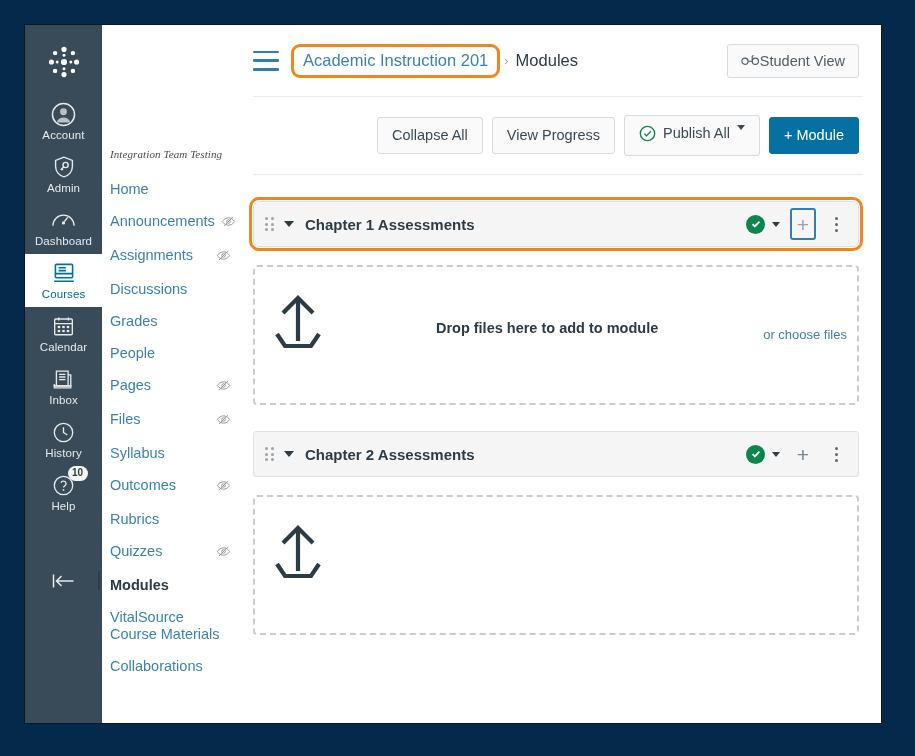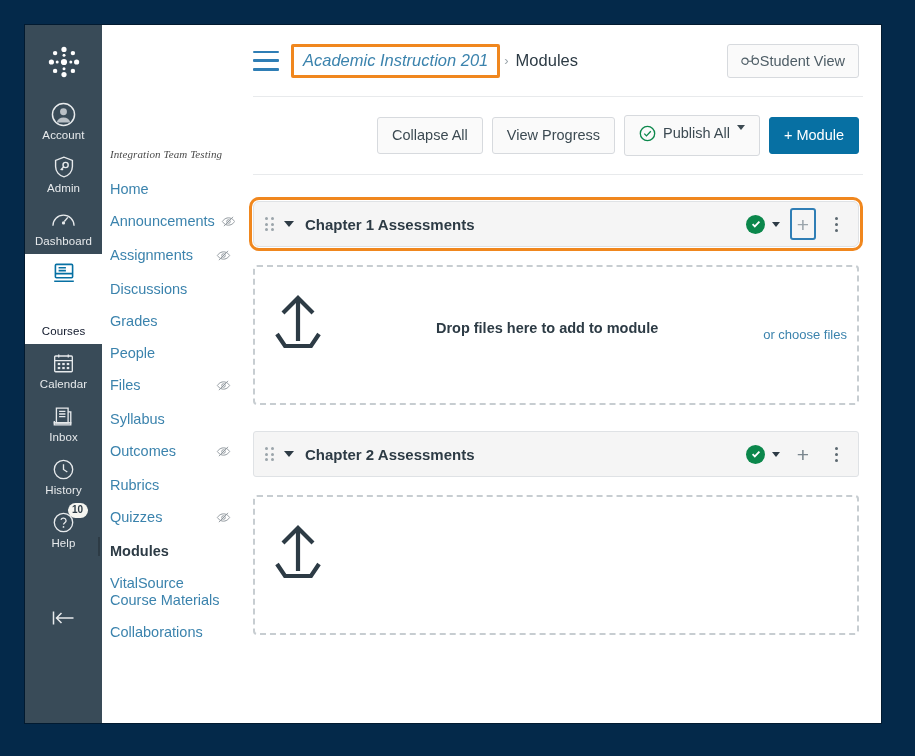--- a/index.html
+++ b/index.html
@@ -47,22 +47,21 @@
     margin-bottom: 2px;
     position: relative;
   }
   .gnav-item .glabel {
     font-size: 11.5px;
     line-height: 13px;
     letter-spacing: .1px;
   }
   .gnav-item.active {
     background: #ffffff;
-    color: #0f172a;
-    gap: 37px;
+    color: #0369a1;
   }
   .gnav-spacer { height: 42px; }
   .gnav-collapse {
     display: flex; align-items: center; justify-content: center;
     height: 40px; cursor: pointer;
   }
   .badge {
     position: absolute;
     top: -6px; right: -11px;
     background: #f5f5f0;
@@ -145,25 +144,24 @@
     flex: 0 0 auto;
   }
   #hamburger i { display:block; height: 2.5px; background: #2f7eb5; border-radius: 1px;}
   .crumb-wrap {
     display: flex; align-items: center;
     flex: 1 1 auto;
     min-width: 0;
   }
   .crumb-highlight {
     border: 3px solid #f0871e;
-    border-radius: 2px;
+    border-radius: 9px;
     padding: 4px 9px 5px;
     display: inline-flex;
     align-items: center;
-    font-style: italic;
   }
   .crumb-link {
     font-size: 16.5px;
     color: #3b83ad;
     cursor: pointer;
     white-space: nowrap;
   }
   .crumb-sep {
     color: #9ba5ab;
     font-size: 13px;
@@ -482,20 +480,30 @@
       </span>
     </div>
     <div class="cnav-item">
       <span>Discussions</span>
     </div>
     <div class="cnav-item">
       <span>Grades</span>
     </div>
     <div class="cnav-item">
       <span>People</span>
+    </div>
+    <div class="cnav-item">
+      <span>Pages</span>
+      <span class="eye">
+        <svg width="15" height="13" viewBox="0 0 18 14" fill="none" stroke="#6a747c" stroke-width="1.2">
+          <path d="M1.6 7S4.3 2.6 9 2.6 16.4 7 16.4 7 13.7 11.4 9 11.4 1.6 7 1.6 7Z"></path>
+          <circle cx="9" cy="7" r="2.1"></circle>
+            <path d="M3.6 12.6 14.4 1.4"></path>
+        </svg>
+      </span>
     </div>
     <div class="cnav-item">
       <span>Files</span>
       <span class="eye">
         <svg width="15" height="13" viewBox="0 0 18 14" fill="none" stroke="#6a747c" stroke-width="1.2">
           <path d="M1.6 7S4.3 2.6 9 2.6 16.4 7 16.4 7 13.7 11.4 9 11.4 1.6 7 1.6 7Z"></path>
           <circle cx="9" cy="7" r="2.1"></circle>
             <path d="M3.6 12.6 14.4 1.4"></path>
         </svg>
       </span>

